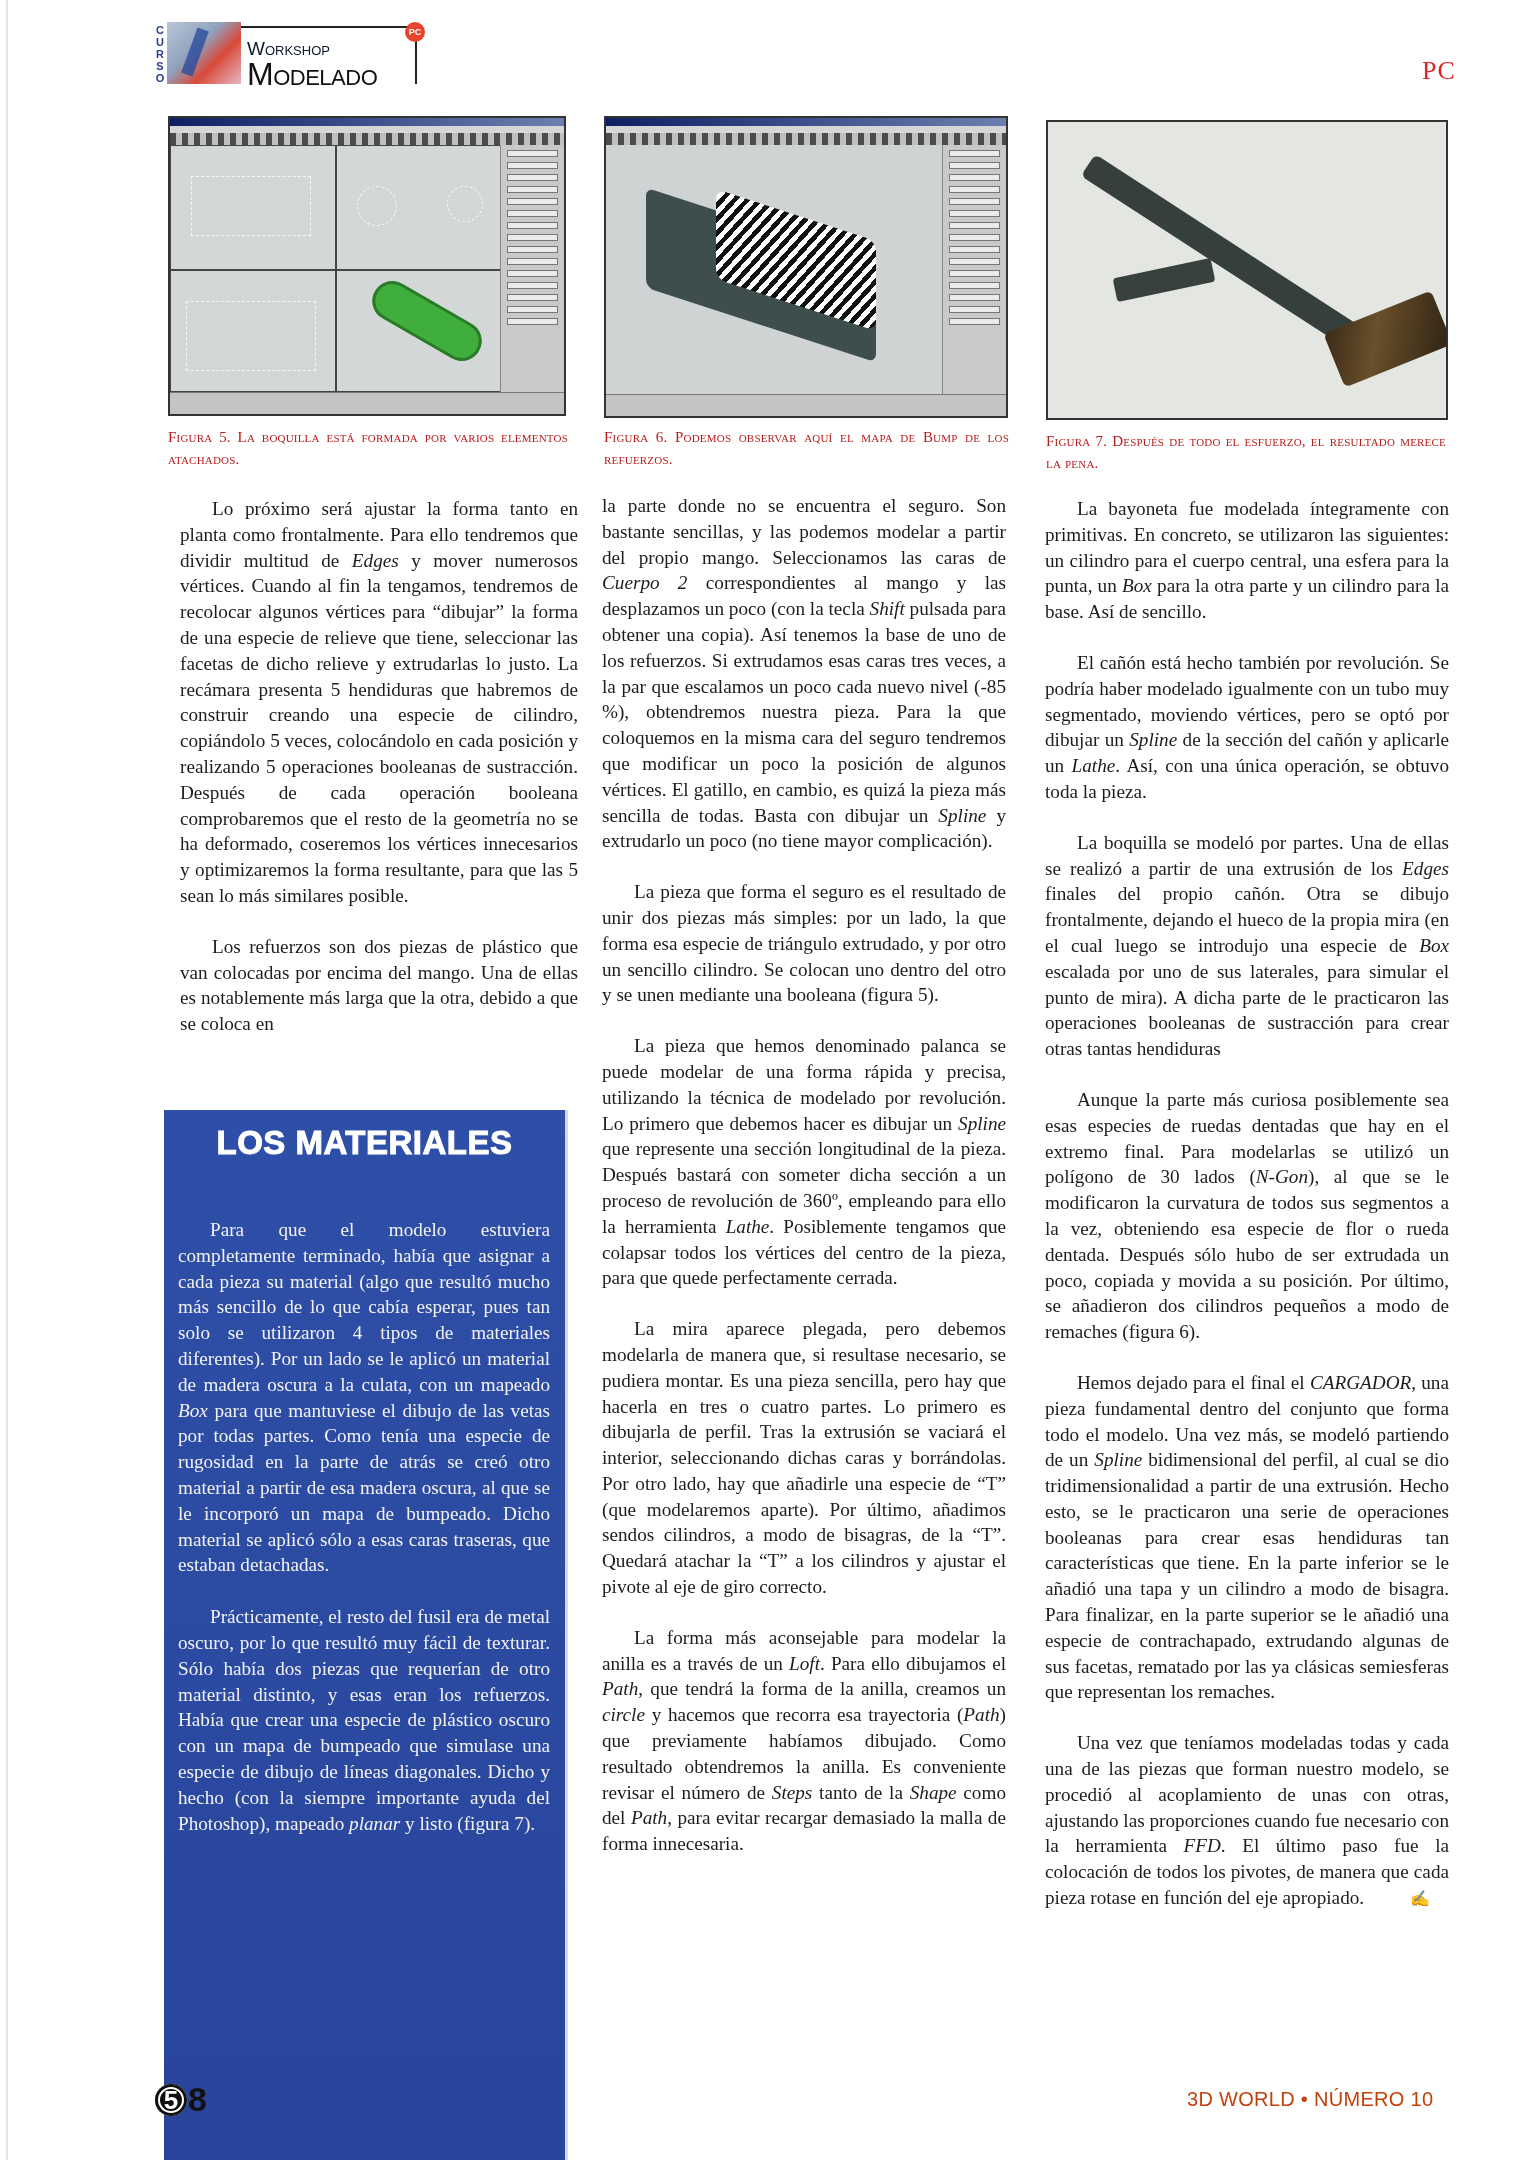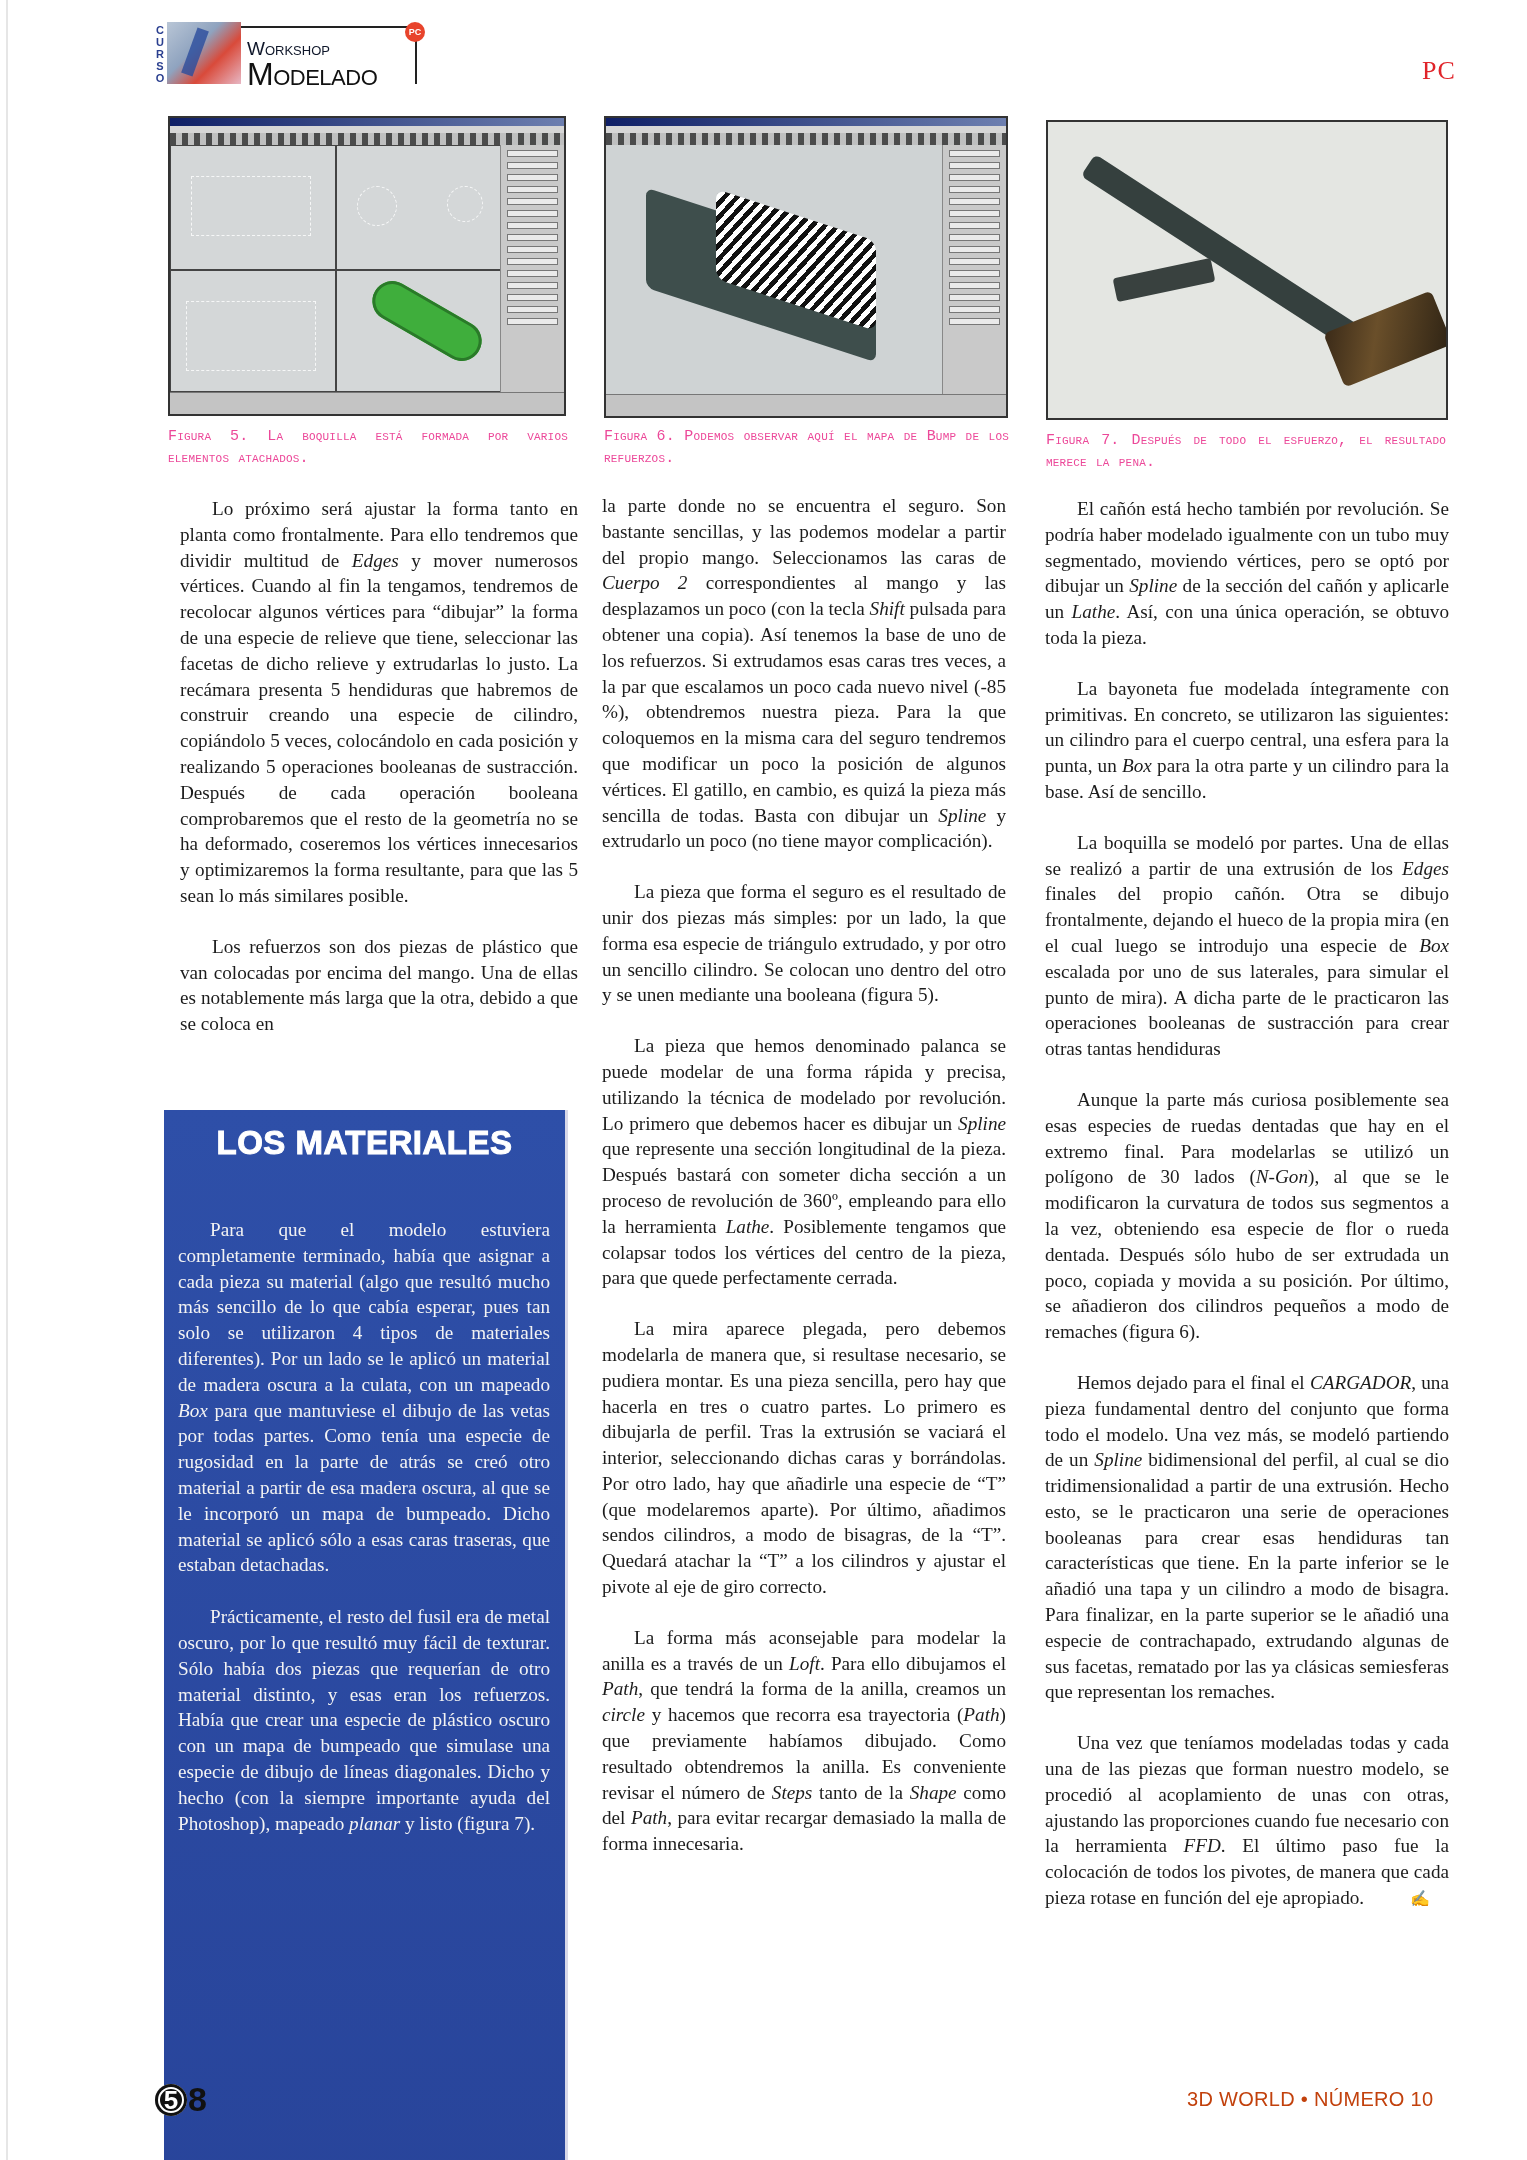--- a/index.html
+++ b/index.html
@@ -43,21 +43,21 @@
   .fig6-vp { position: absolute; left: 0; top: 27px; right: 64px; bottom: 22px; background: #cfd3d4; }
   .fig6-base { position: absolute; left: 40px; top: 80px; width: 230px; height: 100px; background: #3e4e4c; transform: skewY(18deg); border-radius: 8px; }
   .fig6-stripes { position: absolute; left: 110px; top: 70px; width: 160px; height: 90px; transform: skewY(18deg); border-radius: 10px;
     background: repeating-linear-gradient(125deg, #111 0 4px, #fff 4px 8px); }
 
   .gun { position: absolute; left: 40px; top: 30px; width: 330px; height: 26px; background: #35403e; transform: rotate(33deg); transform-origin: left center; border-radius: 6px; }
   .gun-mag { position: absolute; left: 66px; top: 146px; width: 100px; height: 24px; background: #39413f; transform: rotate(-12deg); border-radius: 4px; }
   .gun-stock { position: absolute; left: 282px; top: 188px; width: 116px; height: 58px; background: linear-gradient(120deg, #3a2a18, #6a4f2a 40%, #2e2314); transform: rotate(-22deg); border-radius: 6px; }
 
   
-  .caption { position: absolute; font-size: 15px; line-height: 22px; color: #ec4899; font-variant: small-caps; letter-spacing: 0.2px; text-align: justify; font-family: Liberation Mono, monospace; }
+  .caption { position: absolute; font-size: 15px; line-height: 22px; color: #b91c1c; font-variant: small-caps; letter-spacing: 0.2px; text-align: justify; }
   .cap5 { left: 168px; top: 426px; width: 400px; }
   .cap6 { left: 604px; top: 426px; width: 405px; }
   .cap7 { left: 1046px; top: 430px; width: 400px; }
 
   
   .column { position: absolute; font-size: 19.2px; line-height: 25.8px; text-align: justify; color: #1c1c1c; hyphens: manual; }
   .col1 { left: 180px; top: 496px; width: 398px; }
   .col2 { left: 602px; top: 493px; width: 404px; }
   .col3 { left: 1045px; top: 496px; width: 404px; }
   .column p { text-indent: 32px; margin-bottom: 25px; }
@@ -190,22 +190,22 @@
 
 <div class="column col2">
   <p class="cont">la parte donde no se encuentra el seguro. Son bastante sencillas, y las podemos modelar a partir del propio mango. Seleccionamos las caras de <em>Cuerpo 2</em> correspondientes al mango y las desplazamos un poco (con la tecla <em>Shift</em> pulsada para obtener una copia). Así tenemos la base de uno de los refuerzos. Si extrudamos esas caras tres veces, a la par que escalamos un poco cada nuevo nivel (-85 %), obtendremos nuestra pieza. Para la que coloquemos en la misma cara del seguro tendremos que modificar un poco la posición de algunos vértices. El gatillo, en cambio, es quizá la pieza más sencilla de todas. Basta con dibujar un <em>Spline</em> y extrudarlo un poco (no tiene mayor complicación).</p>
   <p>La pieza que forma el seguro es el resultado de unir dos piezas más simples: por un lado, la que forma esa especie de triángulo extrudado, y por otro un sencillo cilindro. Se colocan uno dentro del otro y se unen mediante una booleana (figura 5).</p>
   <p>La pieza que hemos denominado palanca se puede modelar de una forma rápida y precisa, utilizando la técnica de modelado por revolución. Lo primero que debemos hacer es dibujar un <em>Spline</em> que represente una sección longitudinal de la pieza. Después bastará con someter dicha sección a un proceso de revolución de 360º, empleando para ello la herramienta <em>Lathe</em>. Posiblemente tengamos que colapsar todos los vértices del centro de la pieza, para que quede perfectamente cerrada.</p>
   <p>La mira aparece plegada, pero debemos modelarla de manera que, si resultase necesario, se pudiera montar. Es una pieza sencilla, pero hay que hacerla en tres o cuatro partes. Lo primero es dibujarla de perfil. Tras la extrusión se vaciará el interior, seleccionando dichas caras y borrándolas. Por otro lado, hay que añadirle una especie de “T” (que modelaremos aparte). Por último, añadimos sendos cilindros, a modo de bisagras, de la “T”. Quedará atachar la “T” a los cilindros y ajustar el pivote al eje de giro correcto.</p>
   <p>La forma más aconsejable para modelar la anilla es a través de un <em>Loft</em>. Para ello dibujamos el <em>Path</em>, que tendrá la forma de la anilla, creamos un <em>circle</em> y hacemos que recorra esa trayectoria (<em>Path</em>) que previamente habíamos dibujado. Como resultado obtendremos la anilla. Es conveniente revisar el número de <em>Steps</em> tanto de la <em>Shape</em> como del <em>Path</em>, para evitar recargar demasiado la malla de forma innecesaria.</p>
 </div>
 
 <div class="column col3">
+  <p>La bayoneta fue modelada íntegramente con primitivas. En concreto, se utilizaron las siguientes: un cilindro para el cuerpo central, una esfera para la punta, un <em>Box</em> para la otra parte y un cilindro para la base. Así de sencillo.</p>
   <p>El cañón está hecho también por revolución. Se podría haber modelado igualmente con un tubo muy segmentado, moviendo vértices, pero se optó por dibujar un <em>Spline</em> de la sección del cañón y aplicarle un <em>Lathe</em>. Así, con una única operación, se obtuvo toda la pieza.</p>
-  <p>La bayoneta fue modelada íntegramente con primitivas. En concreto, se utilizaron las siguientes: un cilindro para el cuerpo central, una esfera para la punta, un <em>Box</em> para la otra parte y un cilindro para la base. Así de sencillo.</p>
   <p>La boquilla se modeló por partes. Una de ellas se realizó a partir de una extrusión de los <em>Edges</em> finales del propio cañón. Otra se dibujo frontalmente, dejando el hueco de la propia mira (en el cual luego se introdujo una especie de <em>Box</em> escalada por uno de sus laterales, para simular el punto de mira). A dicha parte de le practicaron las operaciones booleanas de sustracción para crear otras tantas hendiduras</p>
   <p>Aunque la parte más curiosa posiblemente sea esas especies de ruedas dentadas que hay en el extremo final. Para modelarlas se utilizó un polígono de 30 lados (<em>N-Gon</em>), al que se le modificaron la curvatura de todos sus segmentos a la vez, obteniendo esa especie de flor o rueda dentada. Después sólo hubo de ser extrudada un poco, copiada y movida a su posición. Por último, se añadieron dos cilindros pequeños a modo de remaches (figura 6).</p>
   <p>Hemos dejado para el final el <em>CARGADOR</em>, una pieza fundamental dentro del conjunto que forma todo el modelo. Una vez más, se modeló partiendo de un <em>Spline</em> bidimensional del perfil, al cual se dio tridimensionalidad a partir de una extrusión. Hecho esto, se le practicaron una serie de operaciones booleanas para crear esas hendiduras tan características que tiene. En la parte inferior se le añadió una tapa y un cilindro a modo de bisagra. Para finalizar, en la parte superior se le añadió una especie de contrachapado, extrudando algunas de sus facetas, rematado por las ya clásicas semiesferas que representan los remaches.</p>
   <p><span>Una vez que teníamos modeladas todas y cada una de las piezas que forman nuestro modelo, se procedió al acoplamiento de unas con otras, ajustando las proporciones cuando fue necesario con la herramienta <em>FFD</em>. El último paso fue la colocación de todos los pivotes, de manera que cada pieza rotase en función del eje apropiado.</span><span class="end-icon">✍</span></p>
 </div>
 
 <div class="page-number">
   <span class="circ">5</span>
   <span>8</span>
 </div>

